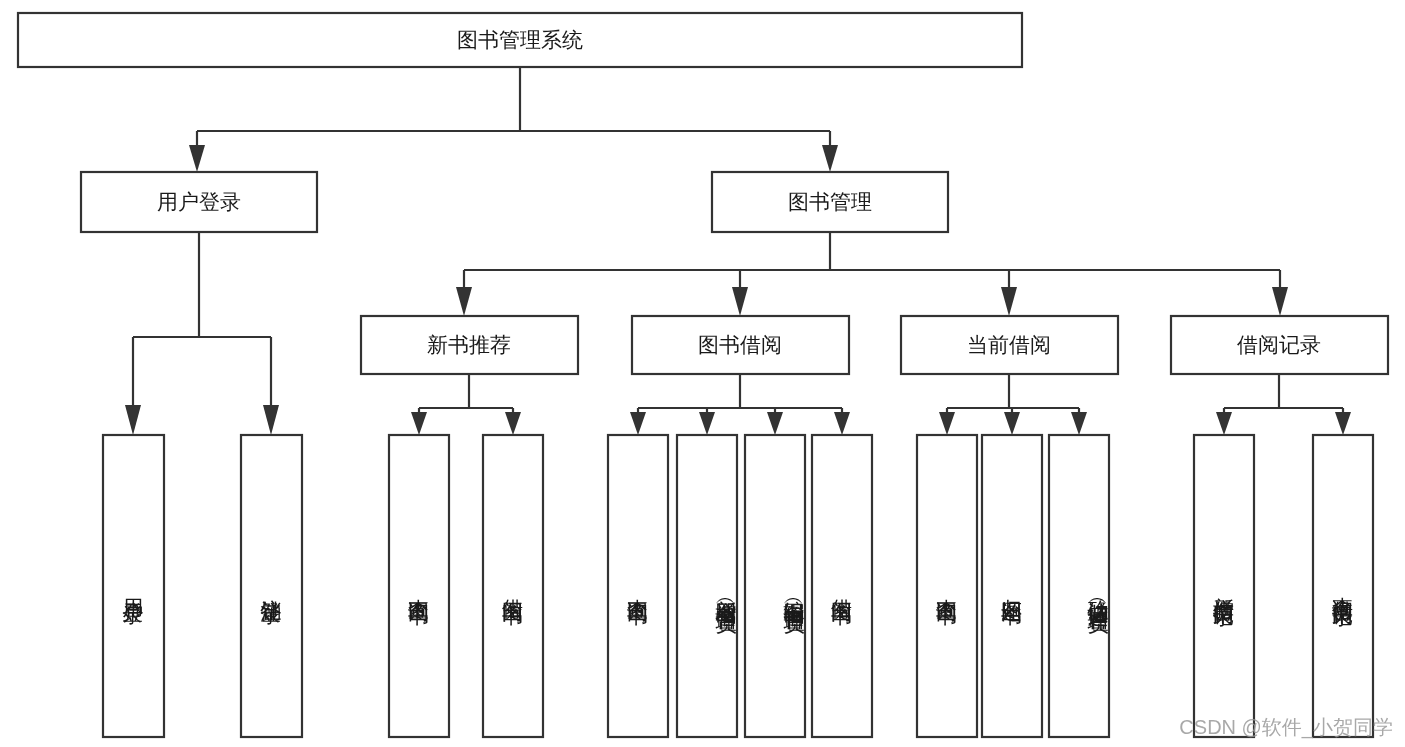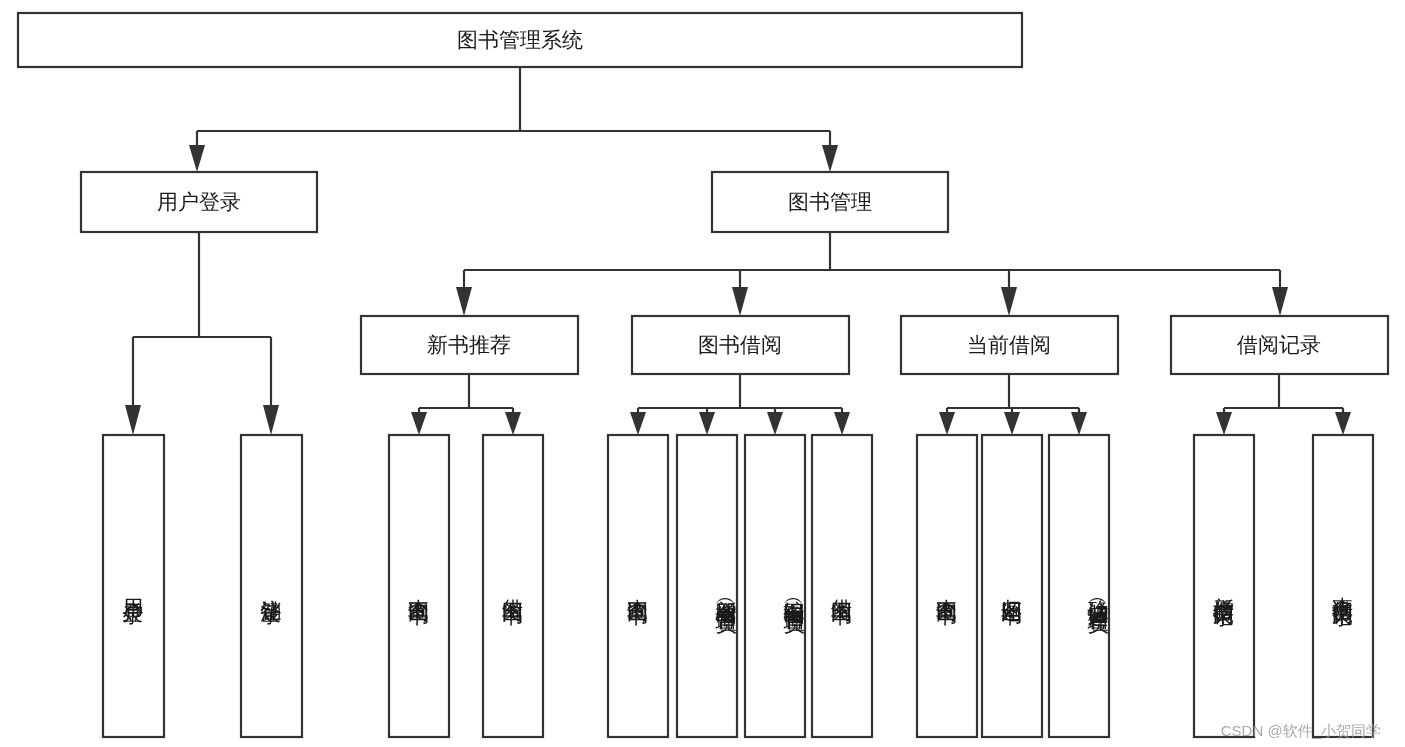--- a/index.html
+++ b/index.html
@@ -59,24 +59,24 @@
     letter-spacing: 2px;
     line-height: 1;
     white-space: nowrap;
     display: flex;
     align-items: center;
     justify-content: center;
     pointer-events: none;
   }
   .watermark {
     position: absolute;
-    right: 24px;
+    right: 12px;
     bottom: 6px;
     font-family: "Liberation Sans", "DejaVu Sans", sans-serif;
-    font-size: 15px;
+    font-size: 20px;
     color: #9a9a9a;
     opacity: 0.85;
     white-space: nowrap;
   }
 </style>
 </head>
 <body>
 
 <div id="diagram-root">
 

